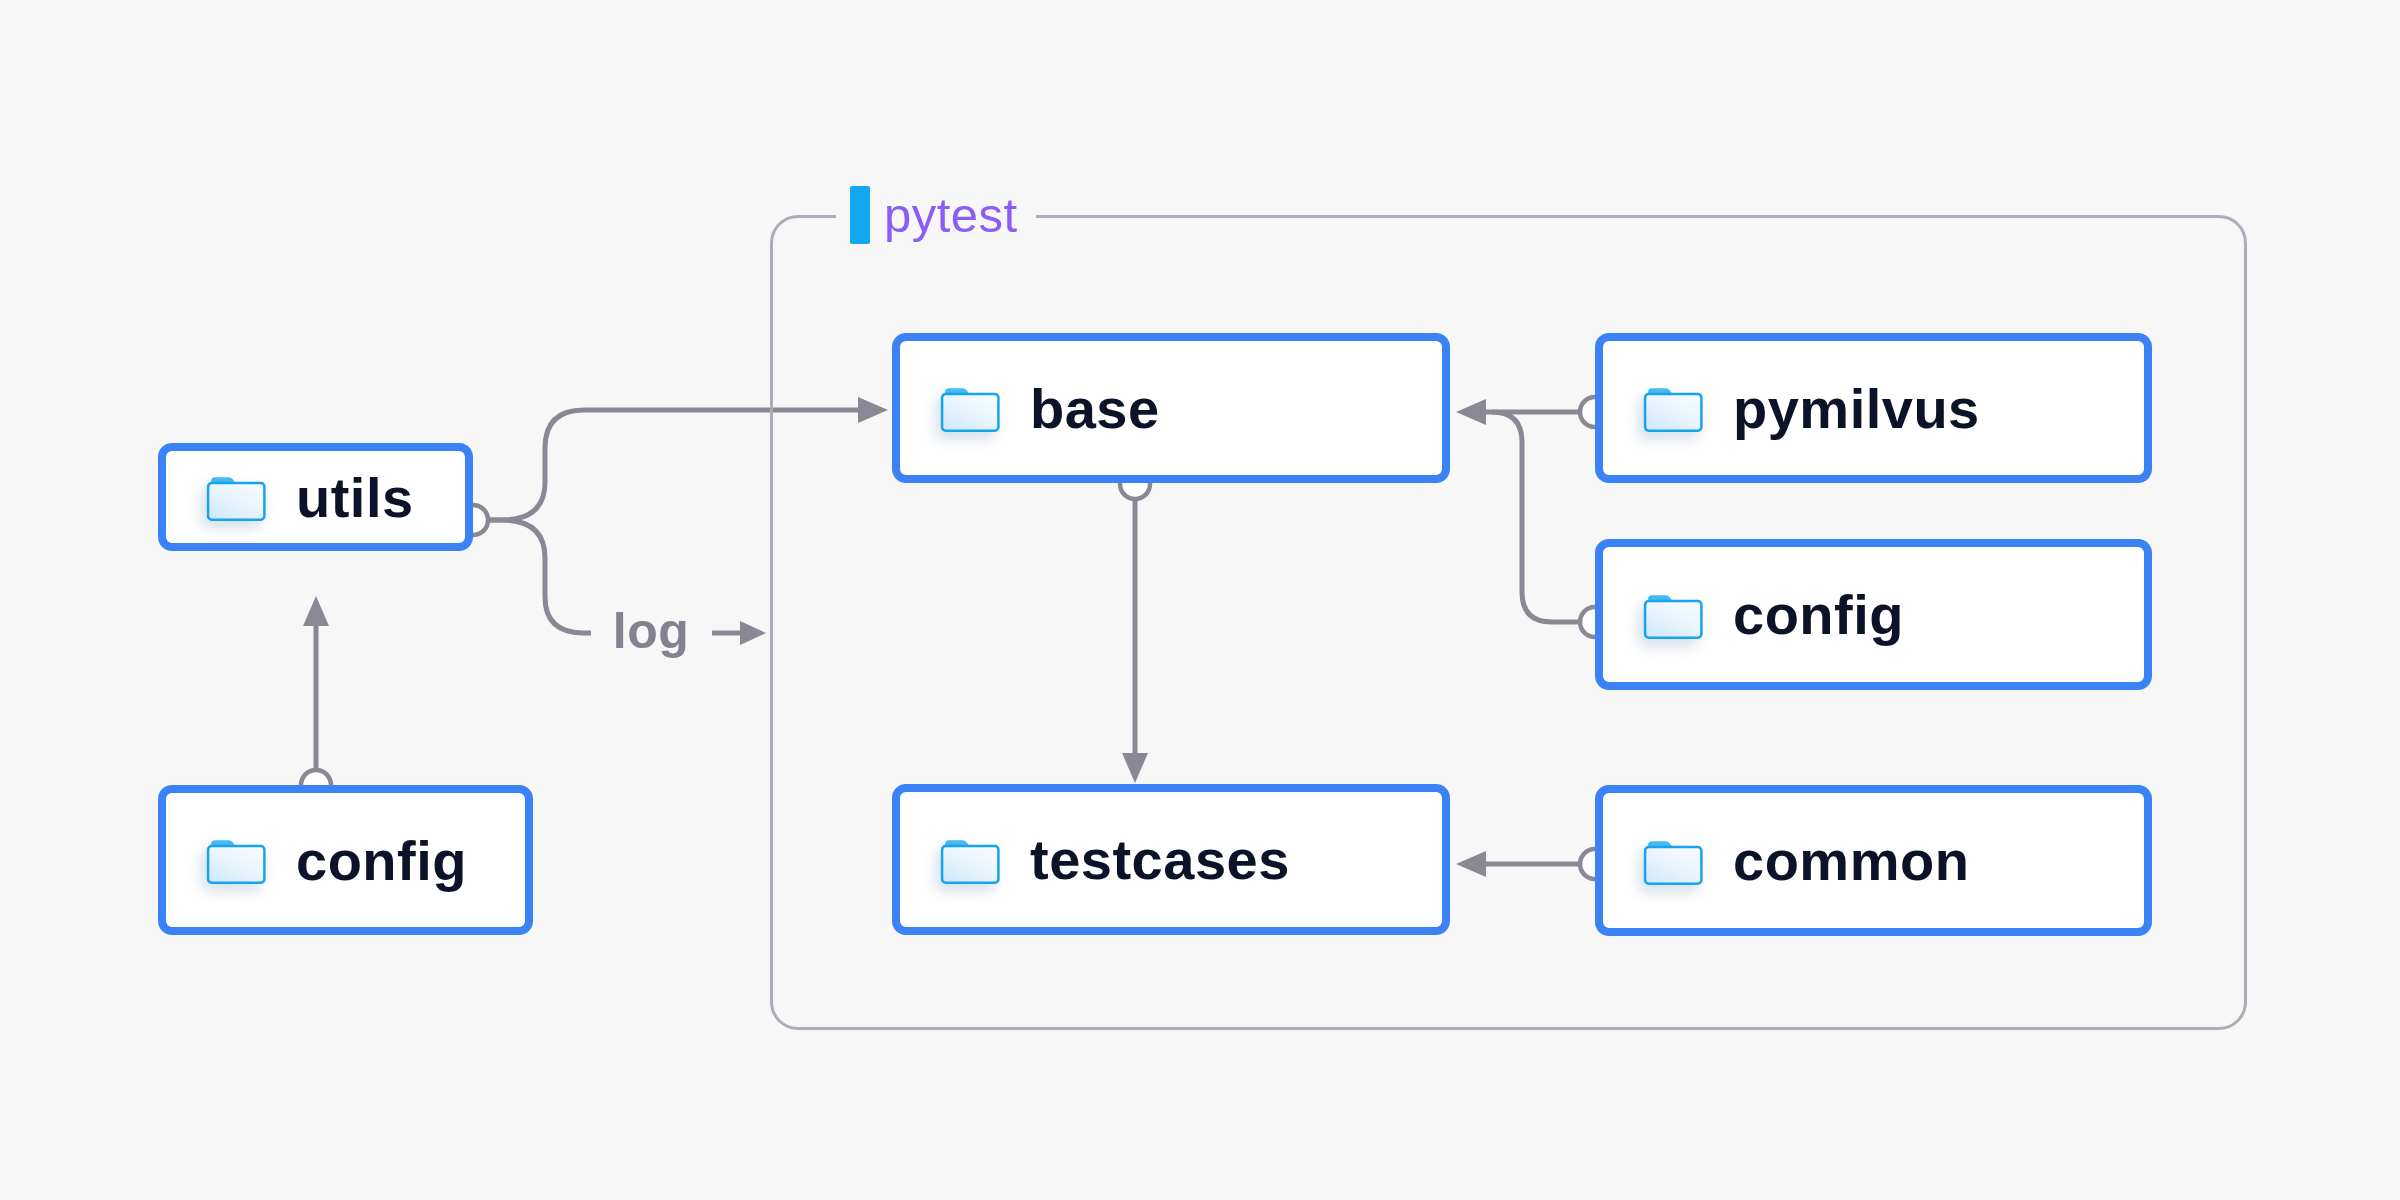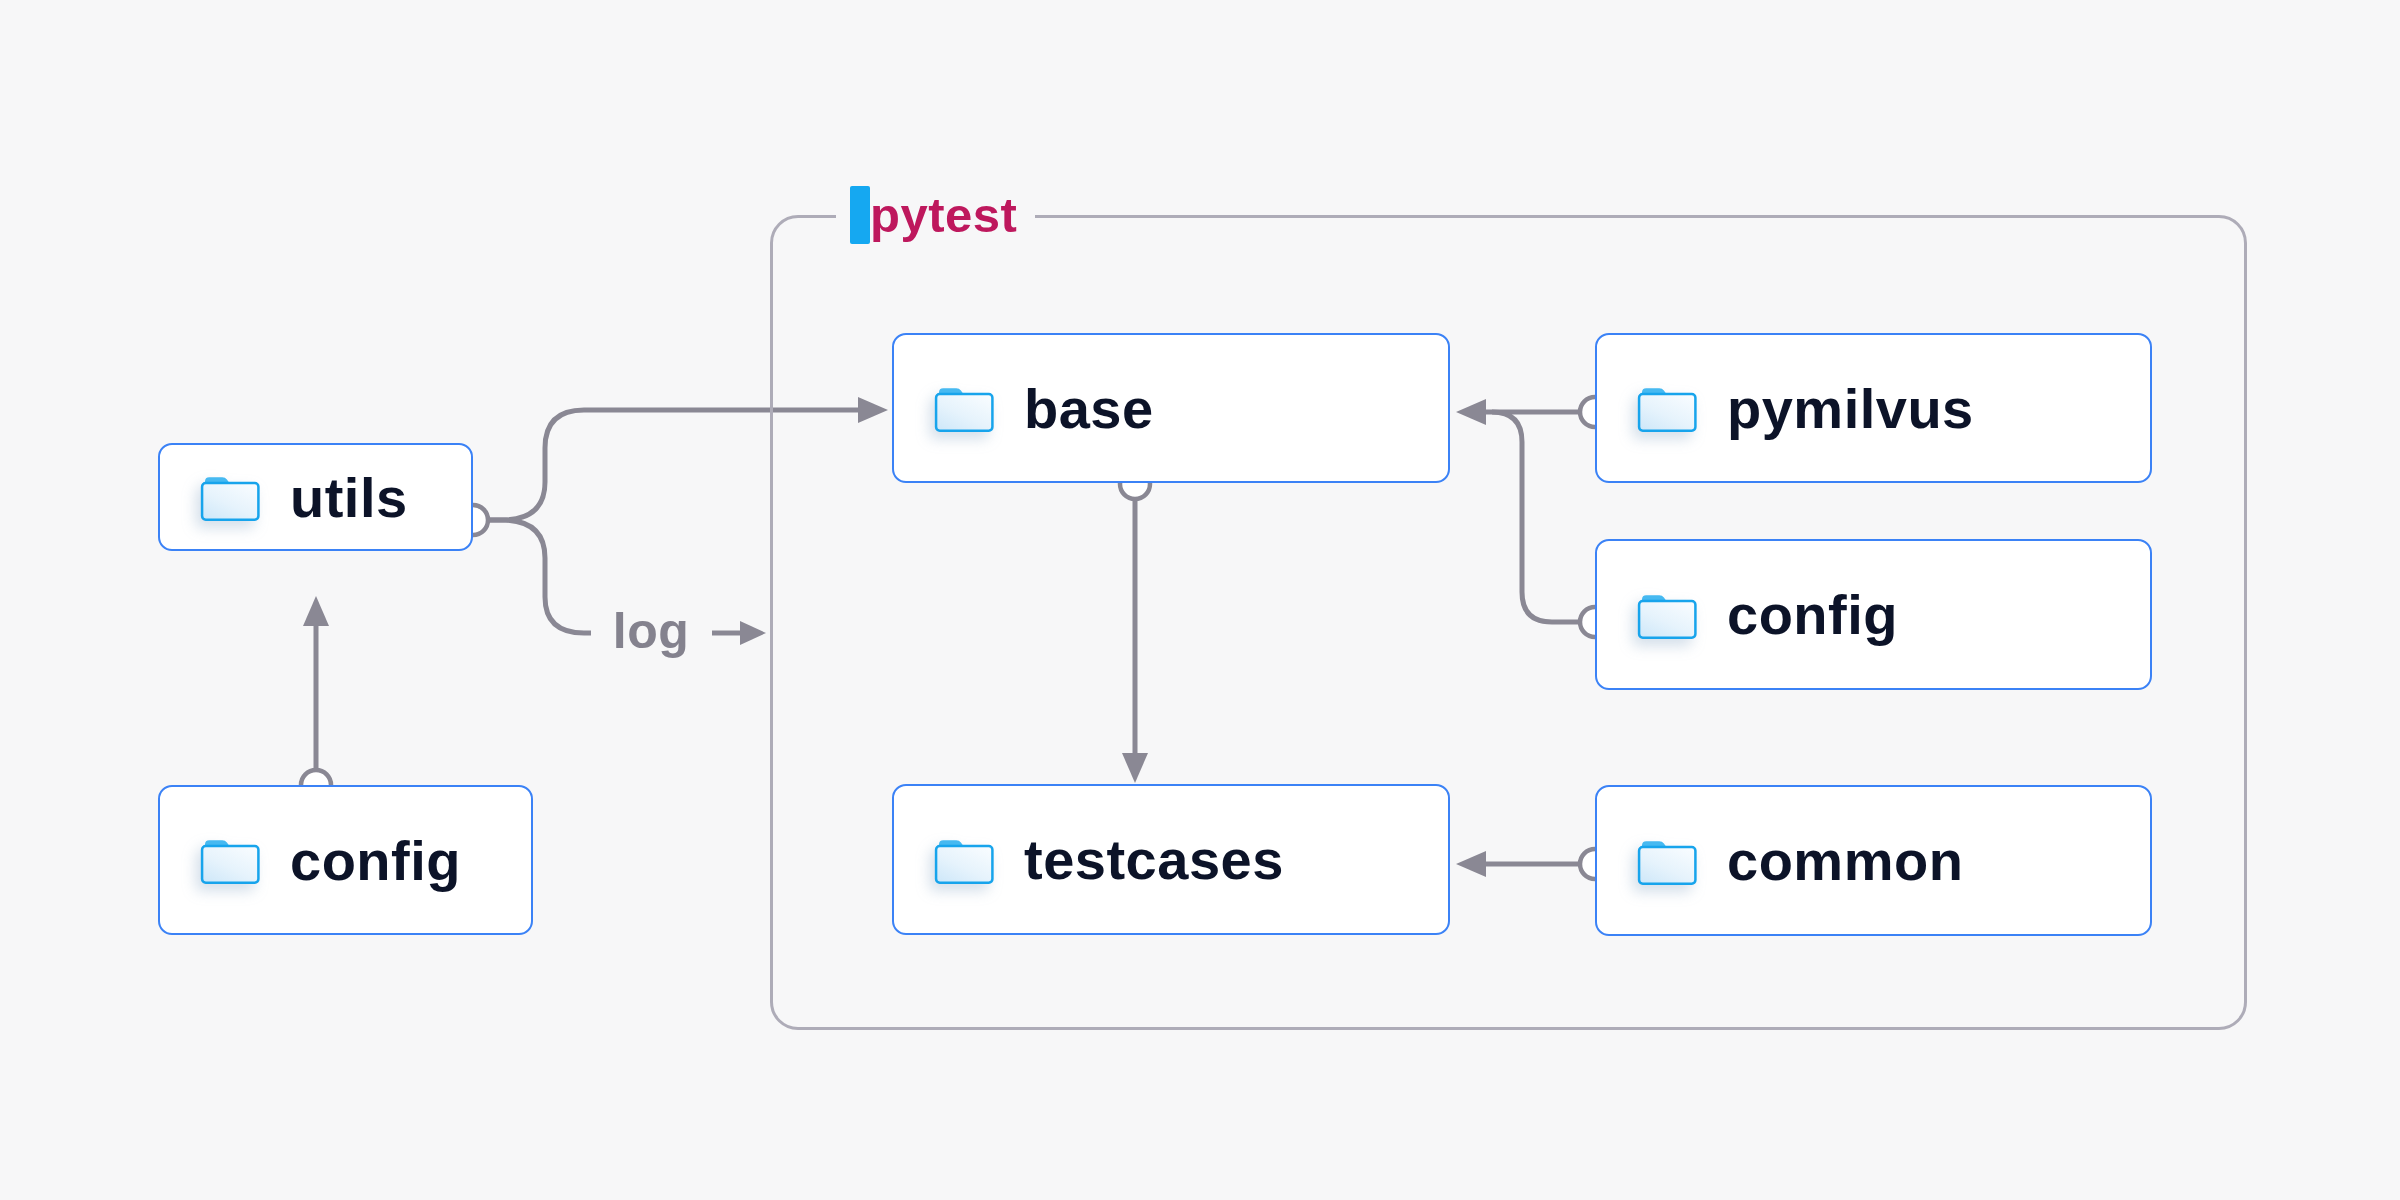--- a/index.html
+++ b/index.html
@@ -46,30 +46,31 @@
     z-index: 3;
   }
   .accent-bar {
     display: inline-block;
     width: 20px;
     height: 58px;
     background: #15a8f1;
     border-radius: 2px;
   }
   .group-text {
+    margin-left: 14px;
     font-size: 49px;
-    font-weight: 700;
+    font-weight: 400;
     letter-spacing: 0.5px;
-    color: #be185d;
+    color: #8b5cf6;
   }
   
   .node {
     position: absolute;
     background: #ffffff;
-    border: 2px solid #3b82f6;
+    border: 8px solid #3b82f6;
     border-radius: 14px;
     box-sizing: border-box;
     display: flex;
     align-items: center;
     padding-left: 38px;
     z-index: 2;
   }
   .node .folder {
     flex: 0 0 auto;
     filter: drop-shadow(-5px 7px 7px rgba(100, 140, 180, 0.28));

